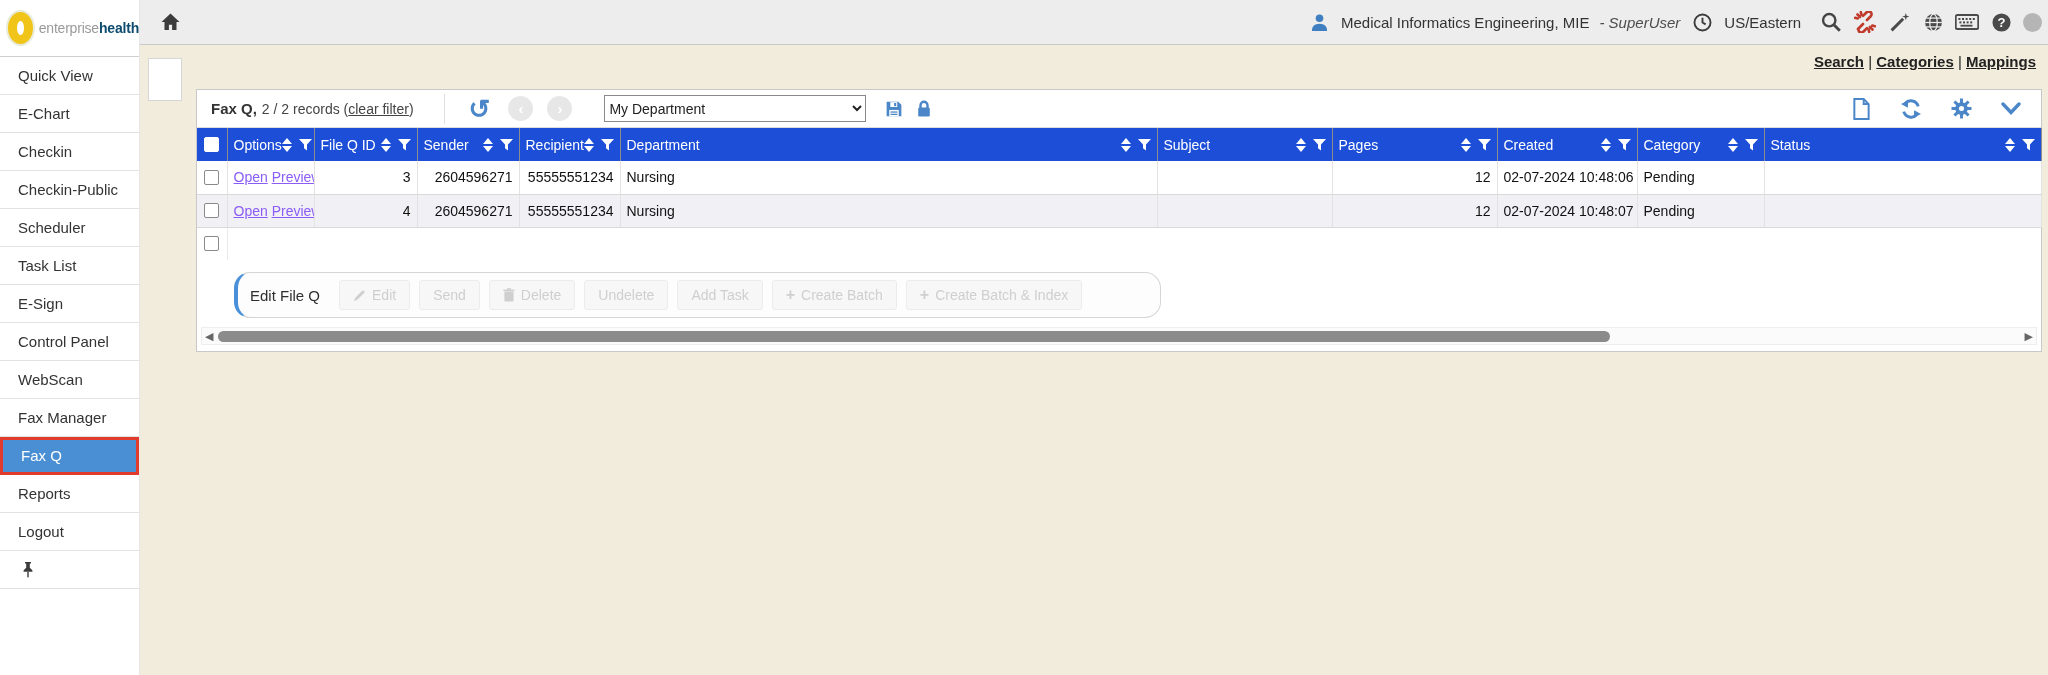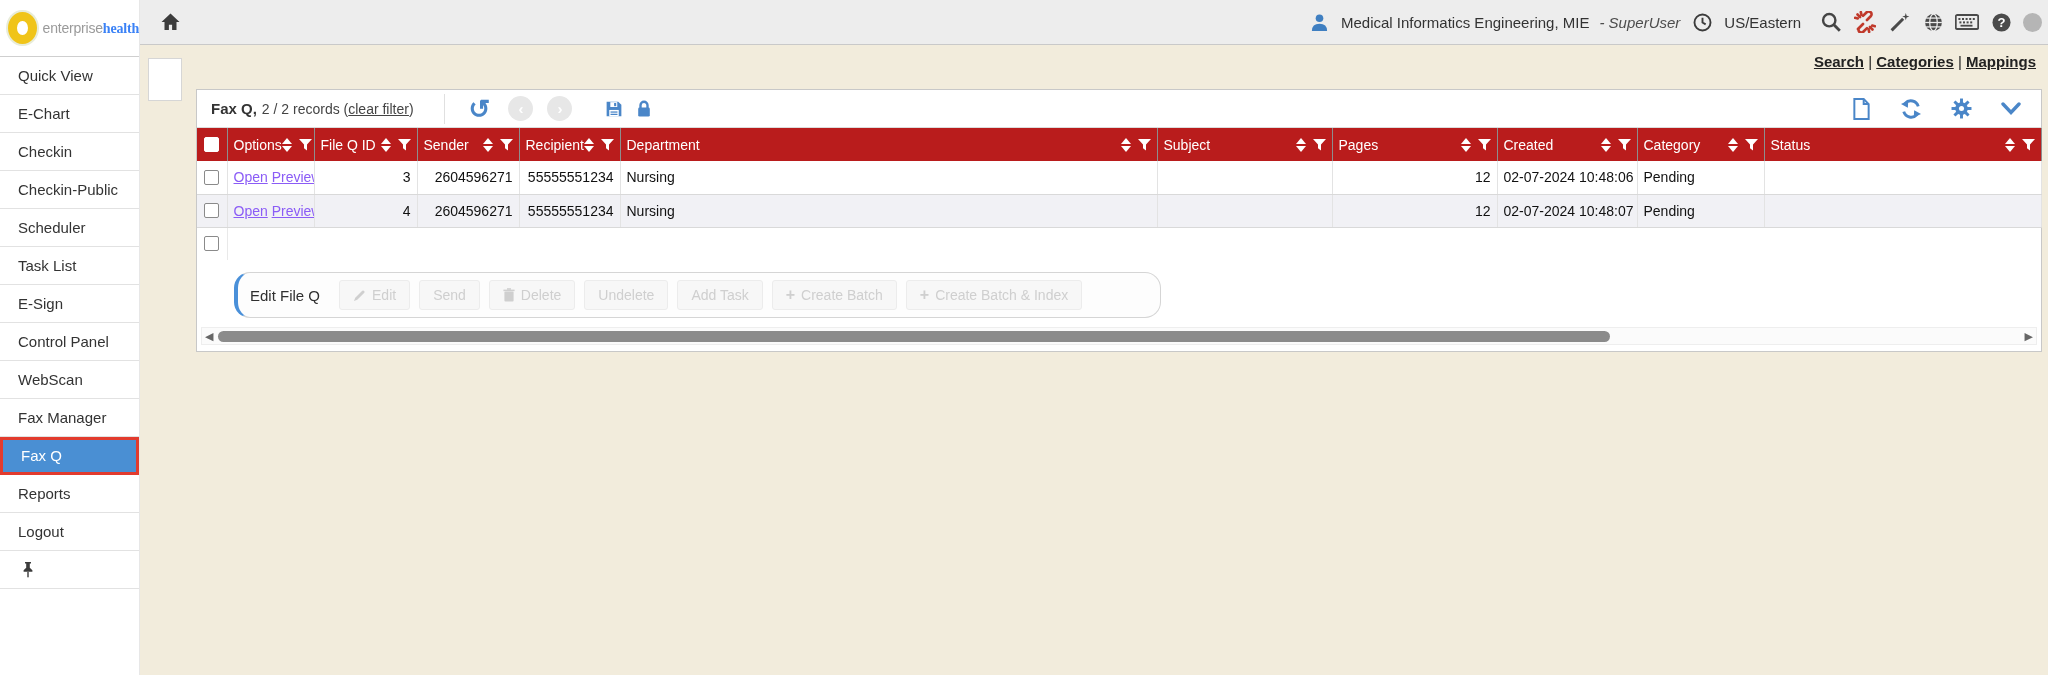--- a/index.html
+++ b/index.html
@@ -4,21 +4,21 @@
 <style>
   * { box-sizing: border-box; margin: 0; padding: 0; }
   html,body { width: 2048px; height: 675px; overflow: hidden; }
   body { font-family: "Liberation Sans", sans-serif; background: #f2ecdc; position: relative; }
 
   
   .sidebar { position: absolute; left:0; top:0; width:140px; height:675px; background:#fff; border-right:1px solid #e7e7e7; z-index:5; }
   .logo-box { height:57px; display:flex; align-items:center; gap:6px; padding-left:8px; border-bottom:1px solid #cfcfcf; background:#fff; }
   .logo-ring { width:32px; height:32px; border-radius:50%; border:9px solid #f0c419; background:#fff; box-shadow:0 0 0 2px #e8ecd9; }
   .logo-text { font-size:14px; color:#9a9a9a; letter-spacing:-0.2px; }
-  .logo-text b { color:#3b82f6;font-family:Liberation Serif, serif; }
+  .logo-text b { color:#0c4a6e; }
   .side-item { height:38px; line-height:38px; padding-left:18px; font-size:15px; color:#333; border-bottom:1px solid #e2e2e2; cursor:pointer; background:#fff; }
   .side-item.selected { background:#4a8fd3; color:#fff; border:3px solid #e23b2e; line-height:32px; }
   .side-pin { height:38px; display:flex; align-items:center; padding-left:16px; border-bottom:1px solid #e2e2e2; }
 
   
   .topbar { position:absolute; left:140px; top:0; right:0; height:45px; background:#ededed; border-bottom:1px solid #c9c9c9; display:flex; align-items:center; padding:0 6px 0 18px; z-index:4; }
   .topnav { display:flex; align-items:center; gap:22px; margin-left:20px; font-size:15px; color:#333; }
   .topnav .navitem { cursor:pointer; white-space:nowrap; }
   .topnav .cnt { color:#b23b32; }
   .top-right { margin-left:auto; display:flex; align-items:center; gap:10px; font-size:15px; color:#333; }
@@ -41,21 +41,21 @@
   .gt-records { color:#444; }
   .gt-records a { color:#444; text-decoration:underline; cursor:pointer; }
   .gt-divider { width:1px; height:30px; background:#e0e0e0; margin:0 24px 0 30px; }
   .undo-ic { font-size:26px; font-weight:bold; color:#4a86c8; line-height:20px; cursor:pointer; margin-right:18px; }
   .chev-circle { width:25px; height:25px; border-radius:50%; background:#e7e7e7; color:#fff; font-size:15px; font-weight:bold; display:flex; align-items:center; justify-content:center; margin-right:14px; cursor:default; }
   .dept-select { width:262px; height:27px; font-size:14px; font-family:"Liberation Sans",sans-serif; color:#222; border:1px solid #8a8a8a; background:#fff; margin-left:18px; }
   .gt-right { margin-left:auto; display:flex; align-items:center; gap:26px; padding-right:4px; }
 
   
   table.grid { border-collapse:collapse; table-layout:fixed; width:1844px; }
-  .grid th { background:#b91c1c; height:33px; border-right:1px solid #8d8d8d; padding:0 6px; font-weight:normal; }
+  .grid th { background:#1d4ed8; height:33px; border-right:1px solid #8d8d8d; padding:0 6px; font-weight:normal; }
   .hcell { display:flex; align-items:center; justify-content:space-between; color:#fff; font-size:14px; }
   .hicons { display:flex; align-items:center; gap:7px; }
   .sorter { display:flex; flex-direction:column; gap:2px; cursor:pointer; }
   .tri-up { width:0; height:0; border-left:5px solid transparent; border-right:5px solid transparent; border-bottom:6px solid #fff; }
   .tri-dn { width:0; height:0; border-left:5px solid transparent; border-right:5px solid transparent; border-top:6px solid #fff; }
   .grid td { height:33px; font-size:14px; color:#111; padding:0 6px; border-right:1px solid #e3e3e3; border-bottom:1px solid #d9d9d9; white-space:nowrap; overflow:hidden; }
   .grid tr.alt td { background:#f1f1f5; }
   .grid td.num { text-align:right; }
   .grid td a { color:#8b5cf6; text-decoration:underline; cursor:pointer; }
   .grid tr.empty-row td { border-right:none; border-bottom:none; }
@@ -205,20 +205,23 @@
     <div class="grid-toolbar">
       <span class="gt-title">Fax Q,</span>
       <span class="gt-records">
         <span>2 / 2 records</span>
         <span>(</span><a>clear filter</a><span>)</span>
       </span>
       <span class="gt-divider"></span>
       <span class="undo-ic">↺</span>
       <span class="chev-circle">‹</span>
       <span class="chev-circle">›</span>
+      <select class="dept-select">
+        <option>My Department</option>
+      </select>
       <span class="icon-btn" style="margin-left:16px">
         <svg width="20" height="20" viewBox="0 0 19 19">
             <path d="M2.5 2.5 h11 l3 3 v11 h-14 Z" fill="#4a86c8"></path>
             <rect x="6" y="3" width="6.6" height="4.6" fill="#fff"></rect>
             <rect x="9.6" y="3.8" width="2" height="3" fill="#4a86c8"></rect>
             <rect x="5" y="10.4" width="9" height="6.1" fill="#fff"></rect>
             <rect x="6.2" y="11.8" width="6.6" height="1.2" fill="#4a86c8"></rect>
             <rect x="6.2" y="14" width="6.6" height="1.2" fill="#4a86c8"></rect>
           </svg>
       </span>

